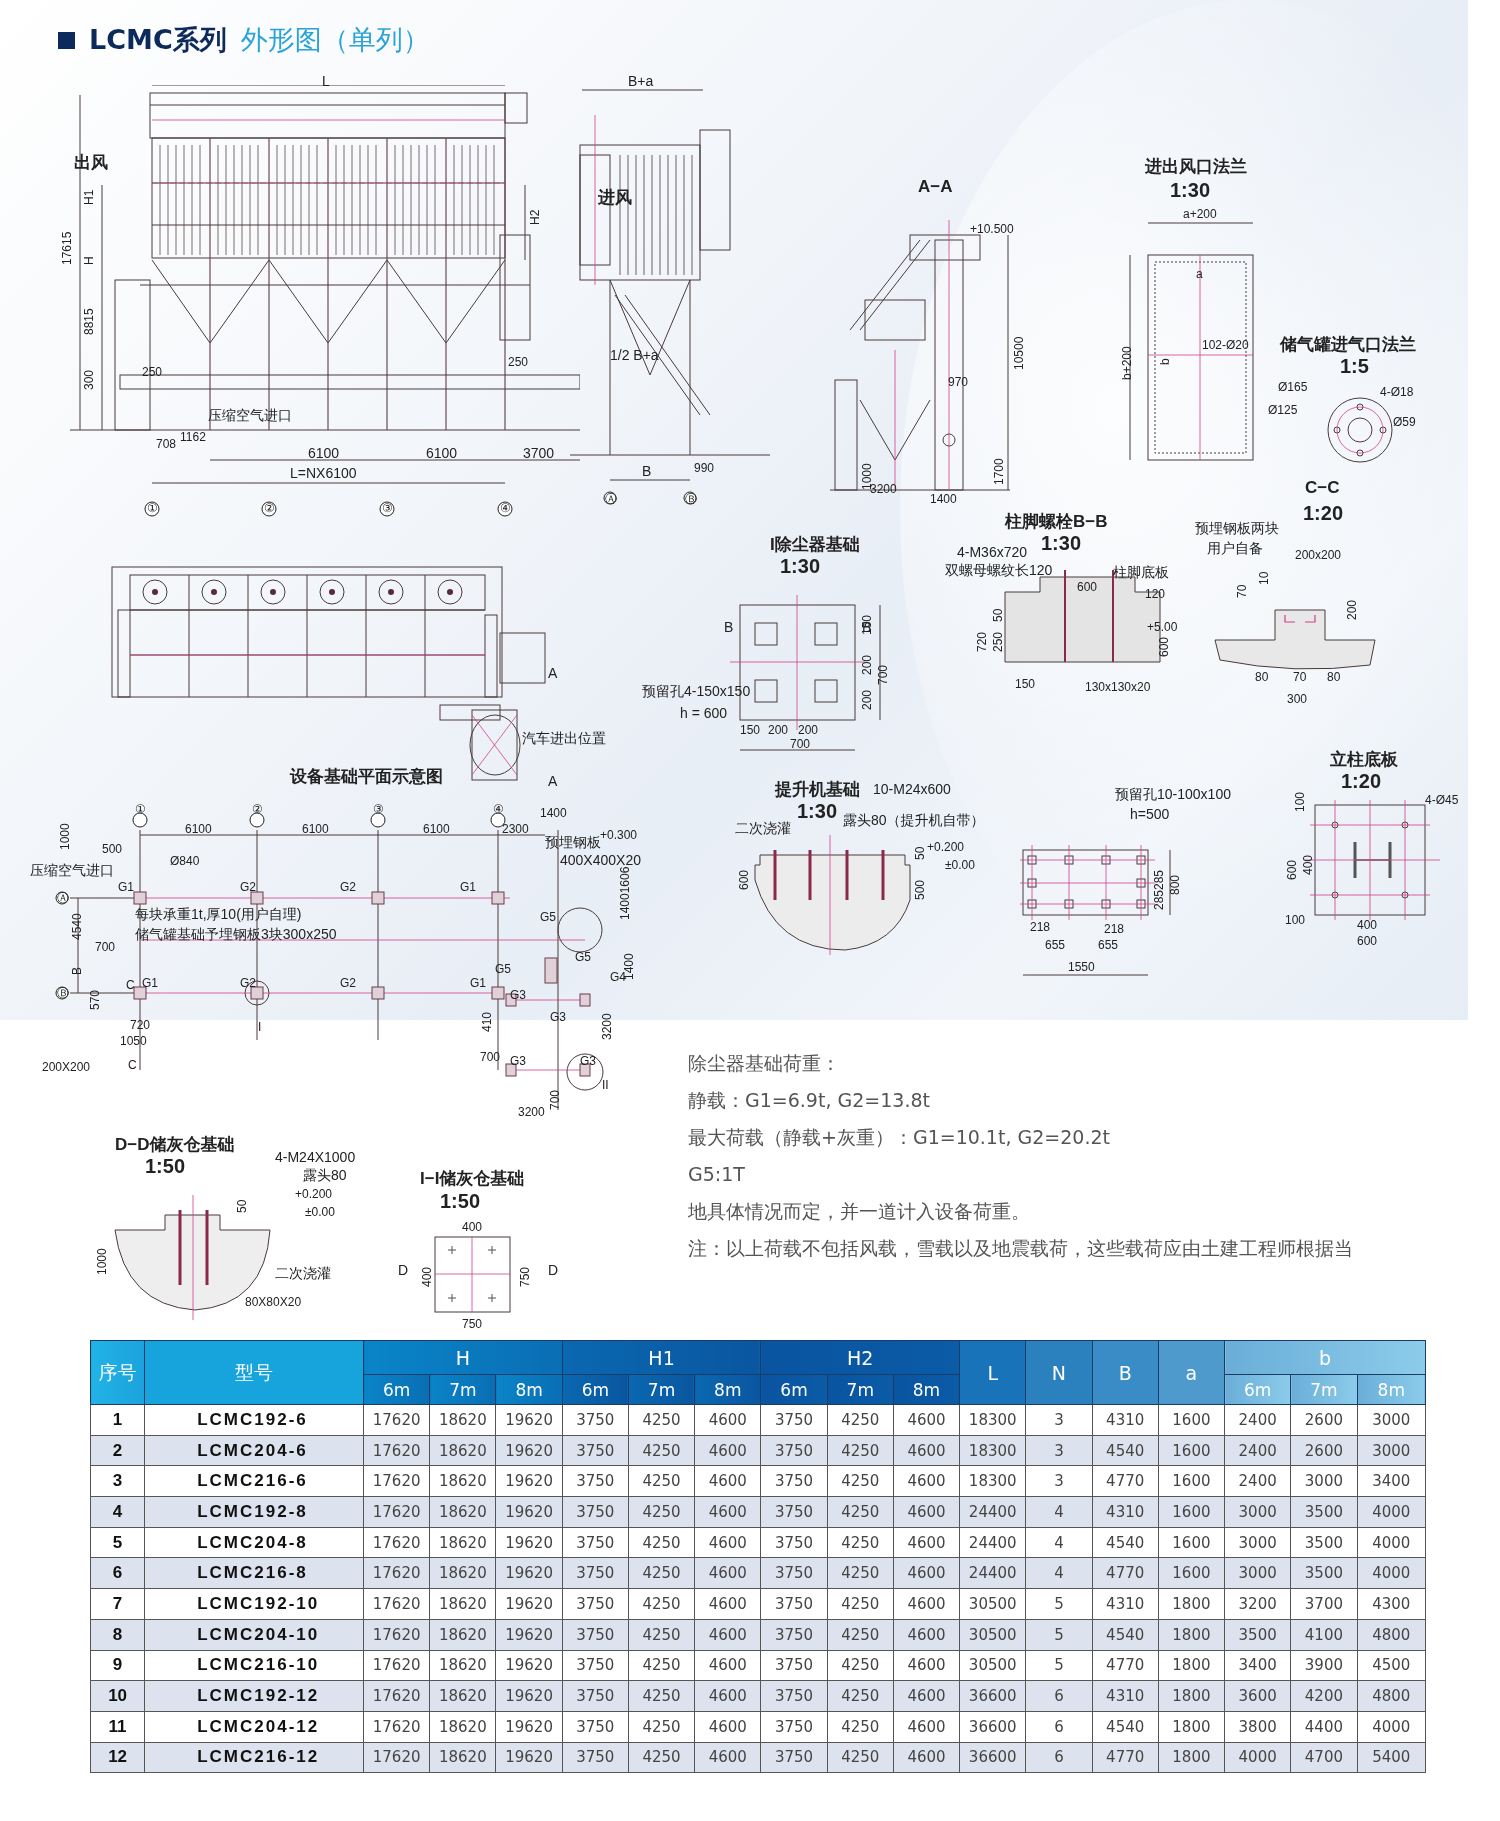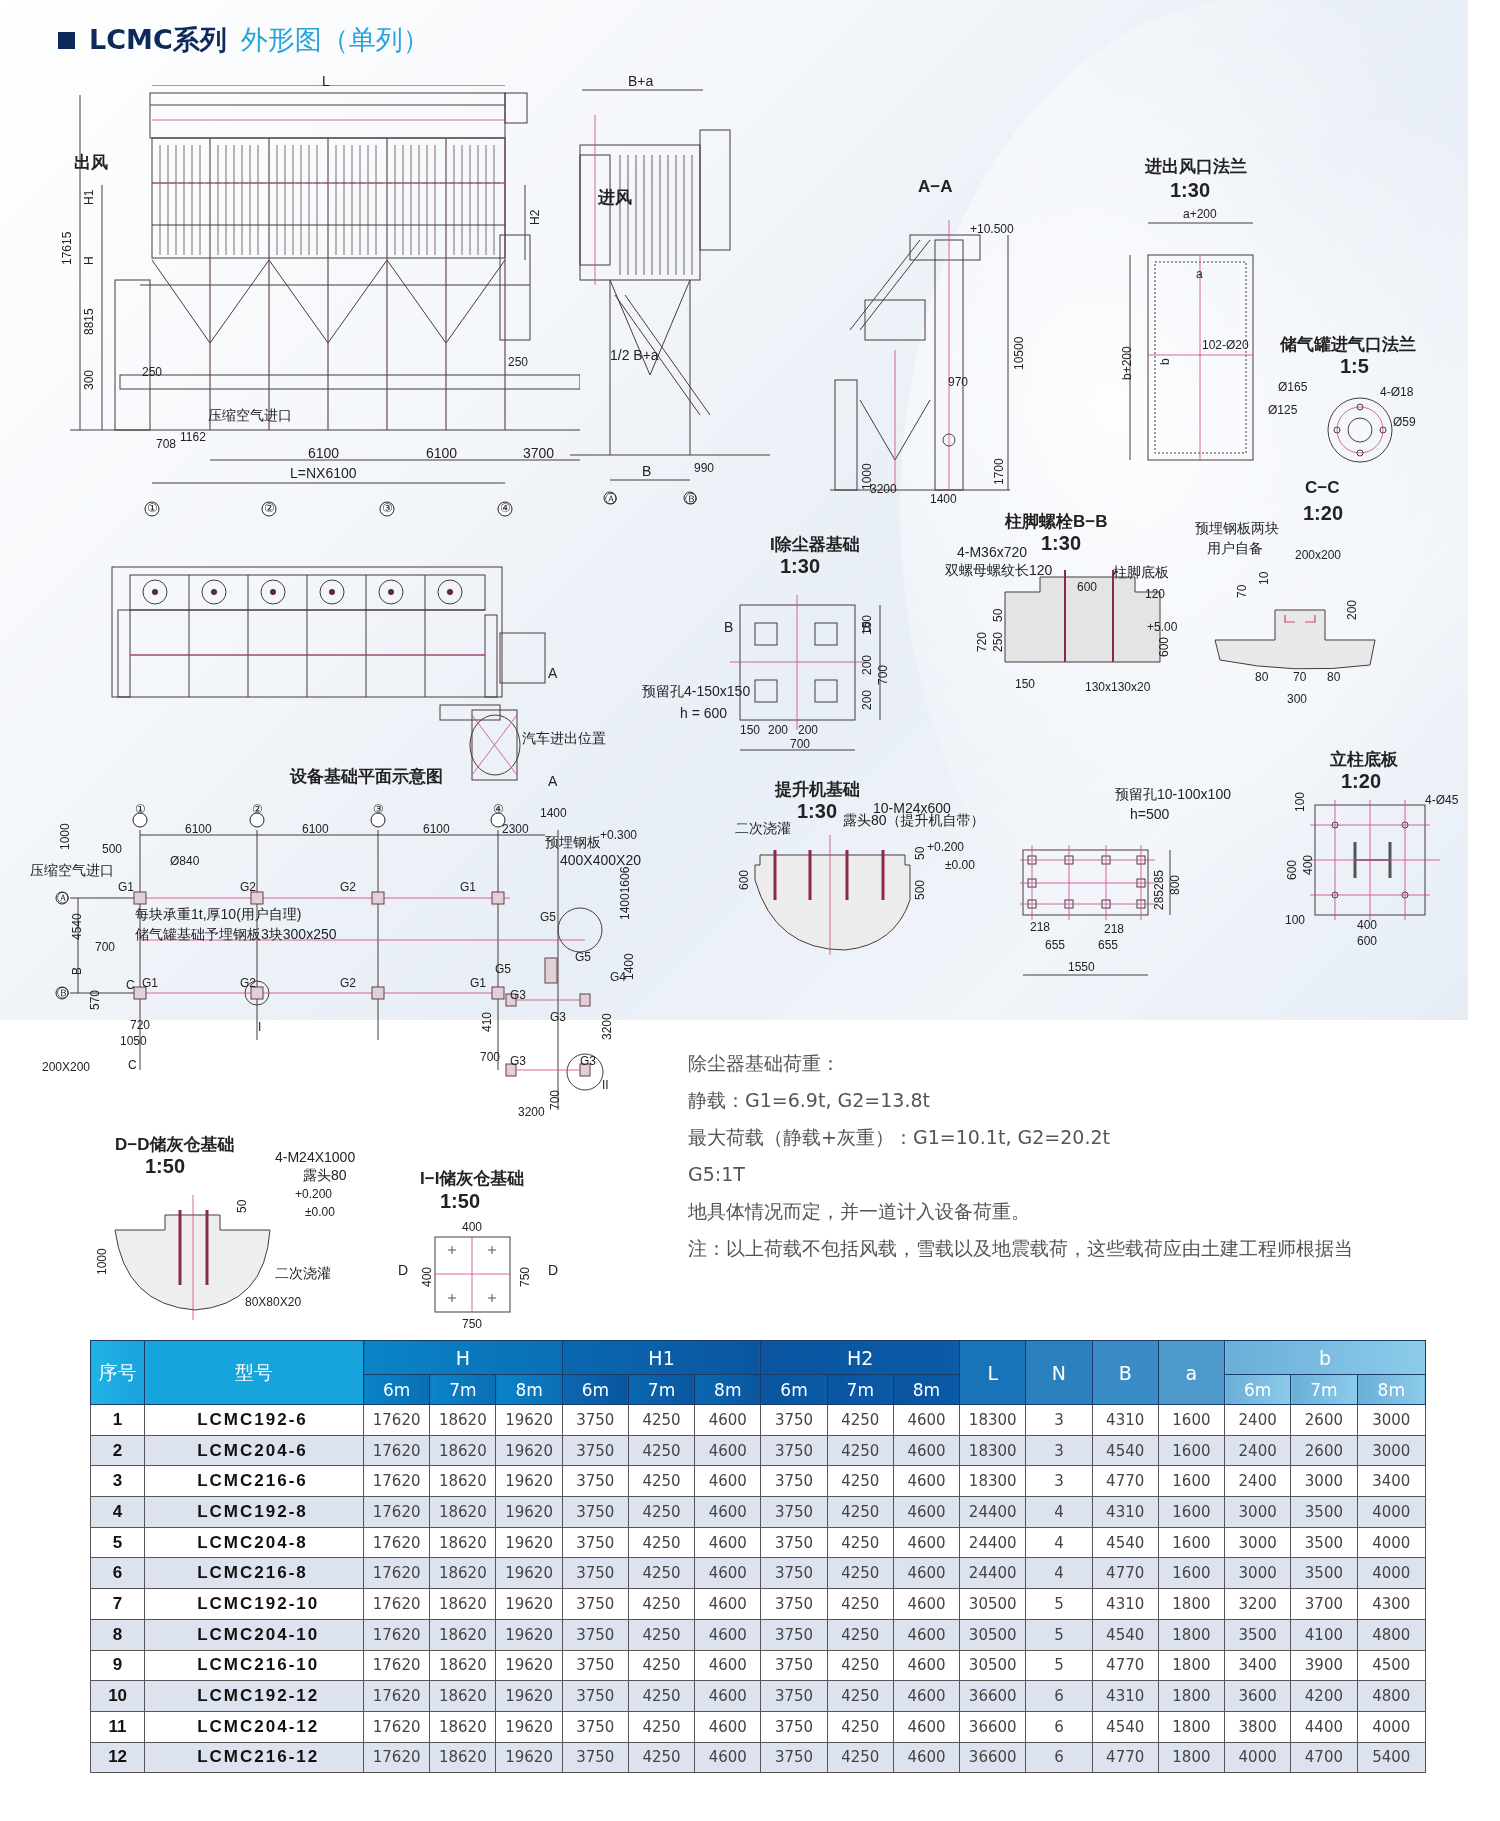--- a/index.html
+++ b/index.html
@@ -420,21 +420,21 @@
         <line x1="40" y1="70" x2="40" y2="120"></line>
         <line x1="75" y1="70" x2="75" y2="120"></line>
         <line x1="112" y1="70" x2="112" y2="120"></line>
         <line x1="148" y1="70" x2="148" y2="120"></line>
       </g>
     <line x1="95" y1="55" x2="95" y2="175" stroke="#d0408a" stroke-width="0.8"></line>
   </svg>
   <span class="lbl mid" style="left:40px;top:-2px;">提升机基础</span>
   <span class="lbl scale" style="left:62px;top:20px;">1:30</span>
   <span class="lbl" style="left:0px;top:40px;">二次浇灌</span>
-  <span class="lbl" style="left:138px;top:20px;">10-M24x600</span>
+  <span class="lbl" style="left:138px;top:1px;">10-M24x600</span>
   <span class="lbl" style="left:108px;top:32px;">露头80（提升机自带）</span>
   <span class="lbl small" style="left:192px;top:60px;">+0.200</span>
   <span class="lbl small" style="left:210px;top:78px;">±0.00</span>
   <span class="lbl small vert" style="left:2px;top:110px;">600</span>
   <span class="lbl small vert" style="left:178px;top:80px;">50</span>
   <span class="lbl small vert" style="left:178px;top:120px;">500</span>
 </div>
 
 <div class="drawing" style="left:1020px;top:790px;width:240px;height:210px;">
   <svg viewBox="0 0 240 210">

